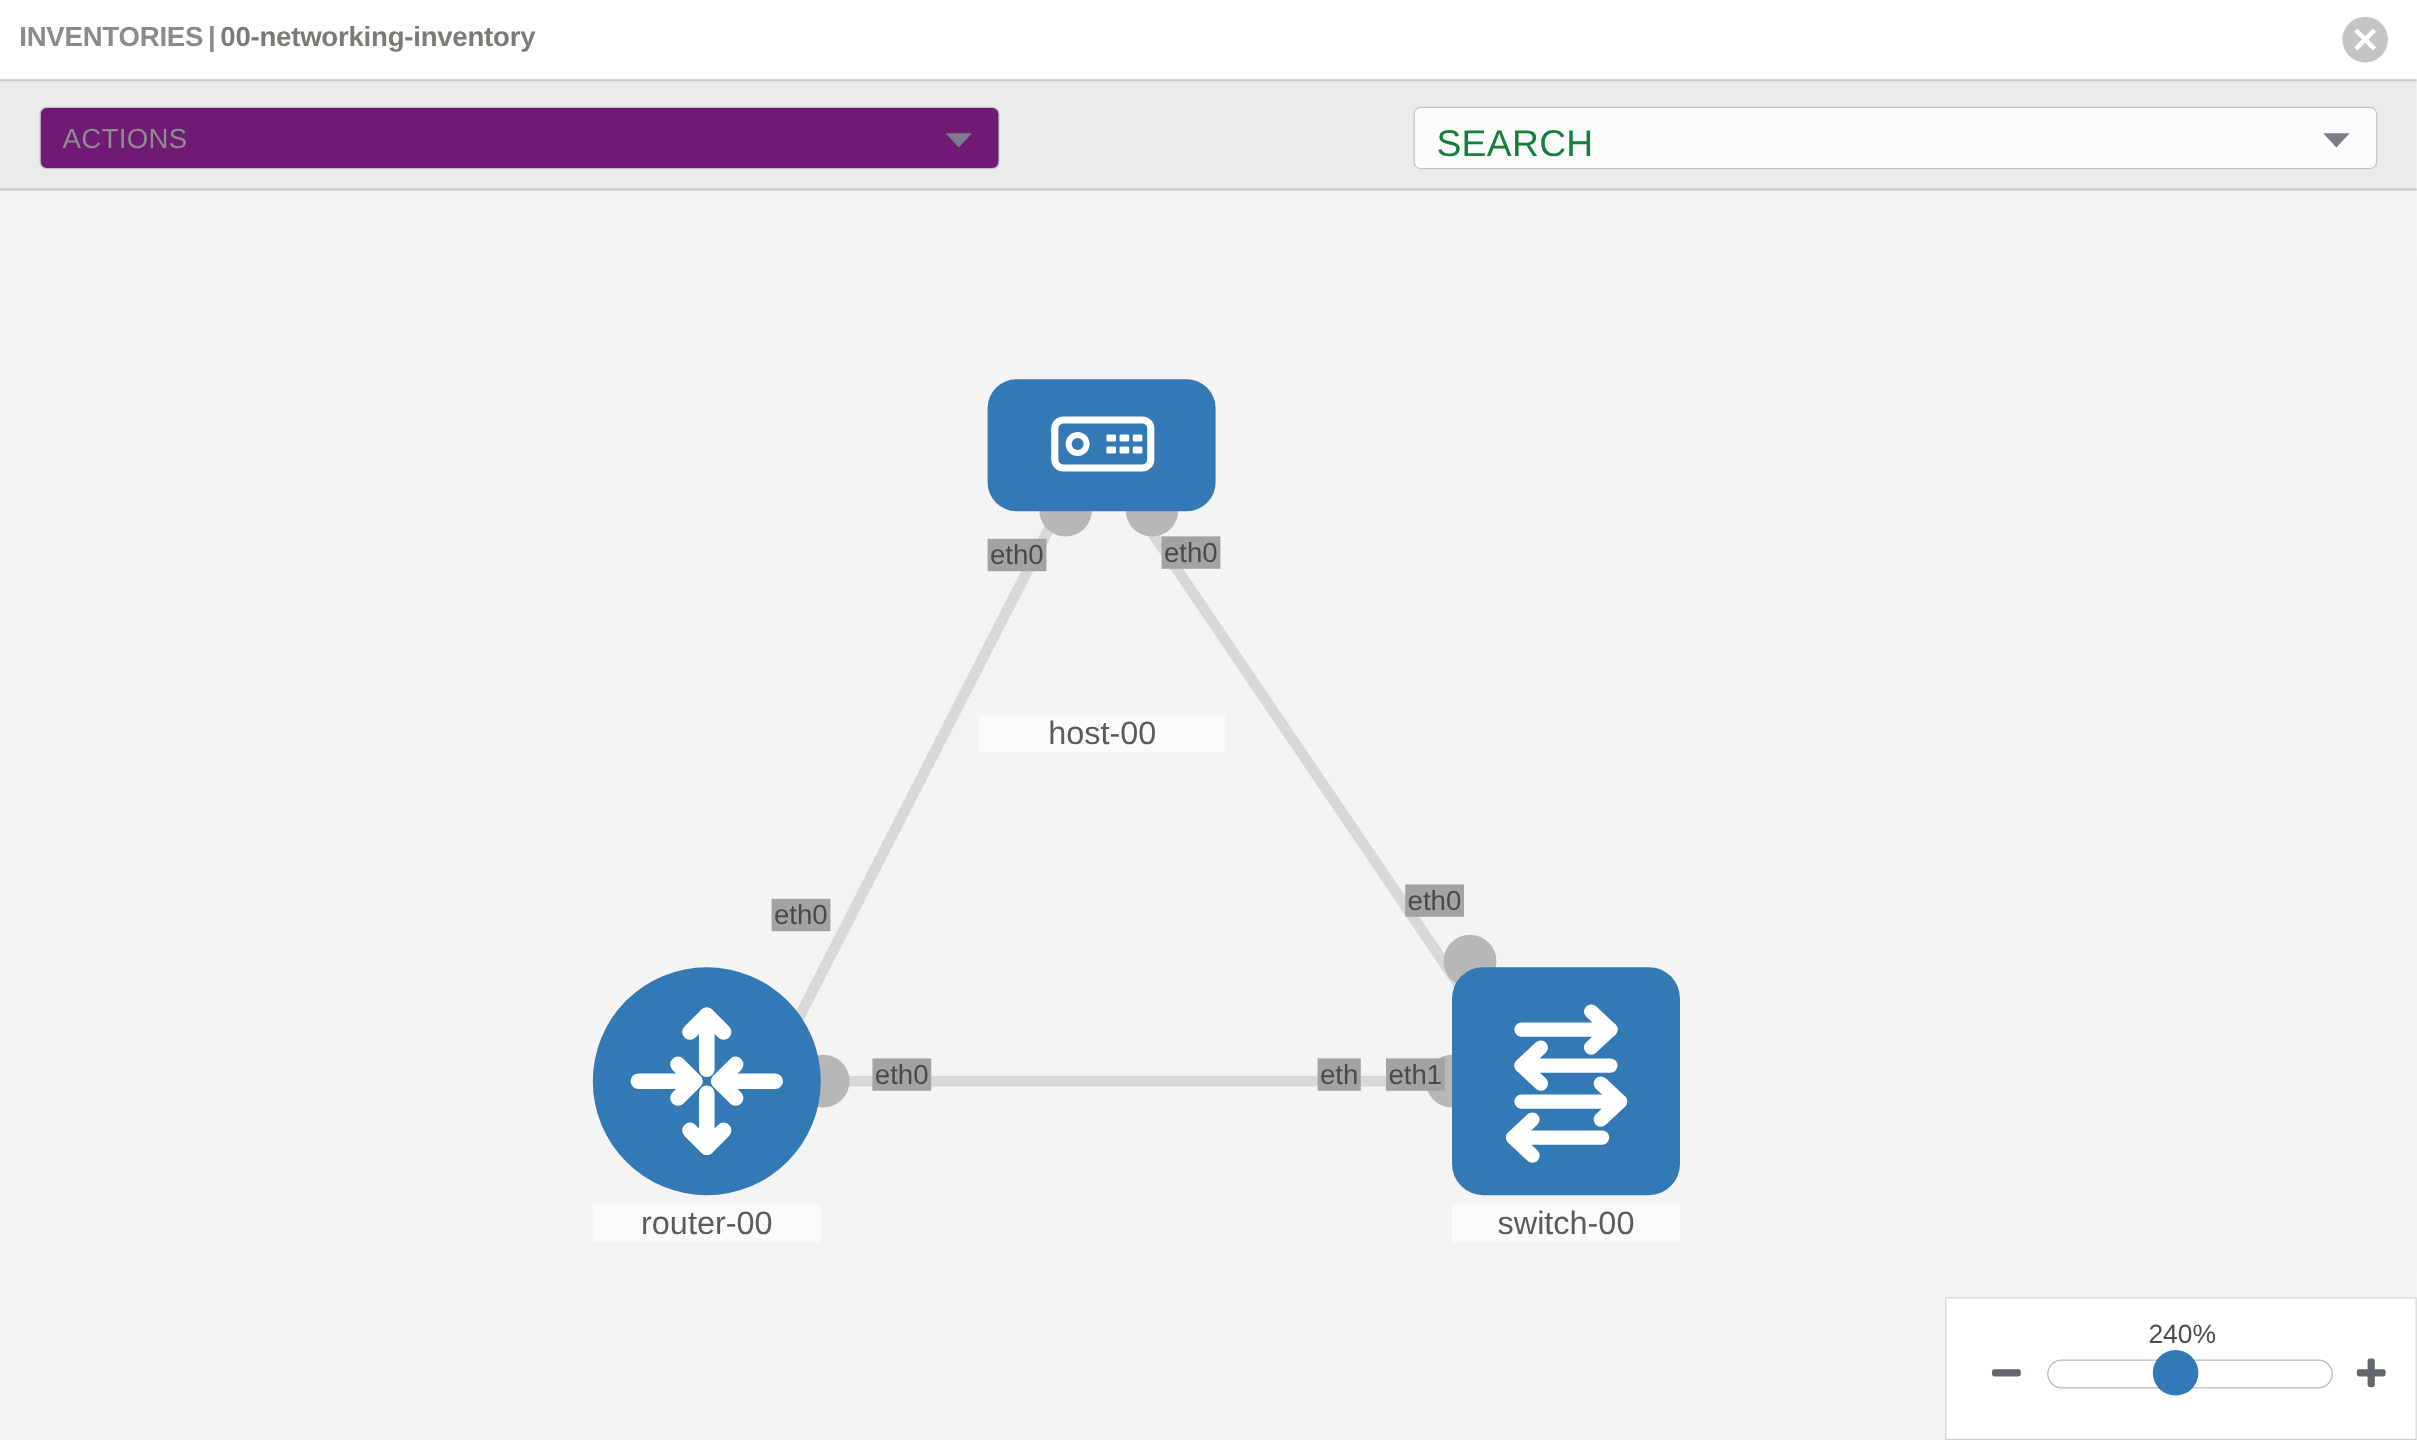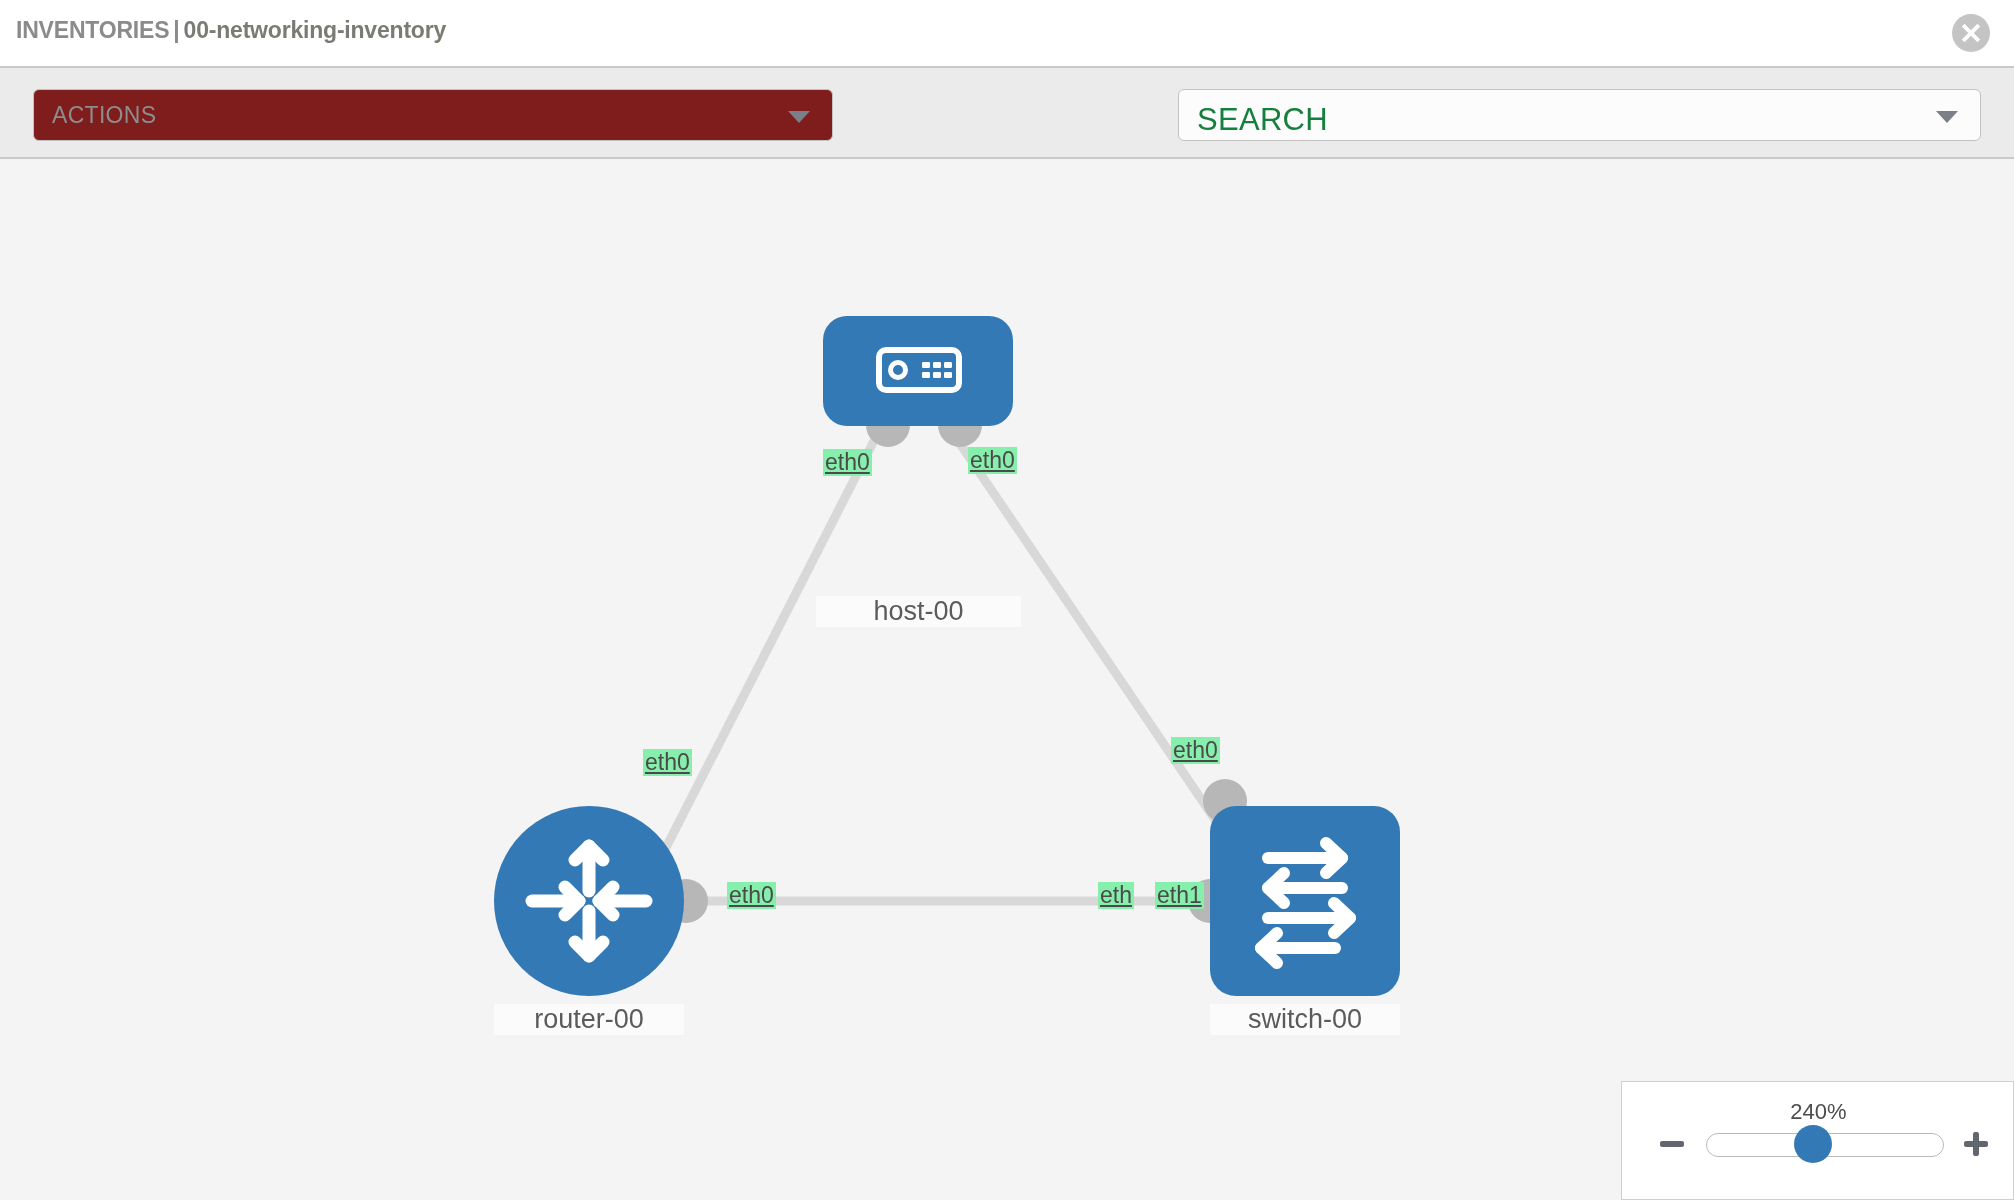--- a/index.html
+++ b/index.html
@@ -45,21 +45,21 @@
   
   .toolbar {
     position: absolute; left: 0; top: 68px;
     width: 2014px; height: 91px;
     background: #ebebeb;
     border-bottom: 2px solid #c9c9c9;
   }
   .actions-select {
     position: absolute; left: 33px; top: 21px;
     width: 800px; height: 52px;
-    background: #7f1d1d;
+    background: #701a75;
     border: 1.5px solid #c3c3c3;
     border-radius: 6px;
     cursor: pointer;
   }
   .actions-label {
     position: absolute; left: 18px; top: 12px;
     font-size: 23px; color: #8d8d8d;
     letter-spacing: 0.3px;
   }
   .caret {
@@ -145,24 +145,23 @@
     width: 44px; height: 44px;
     border-radius: 50%;
     background: #b7b7b7;
   }
 
   
   .iface-label {
     position: absolute;
     font-size: 23px;
     color: #4a4a4a;
-    background: #86efac;
+    background: #a3a3a3;
     padding: 0 2px;
     white-space: nowrap;
-    text-decoration: underline;
   }
 
   
   .zoom-panel {
     position: absolute; left: 1621px; top: 1081px;
     width: 393px; height: 119px;
     background: #ffffff;
     border: 1.5px solid #cfcfcf;
   }
   .zoom-value {

